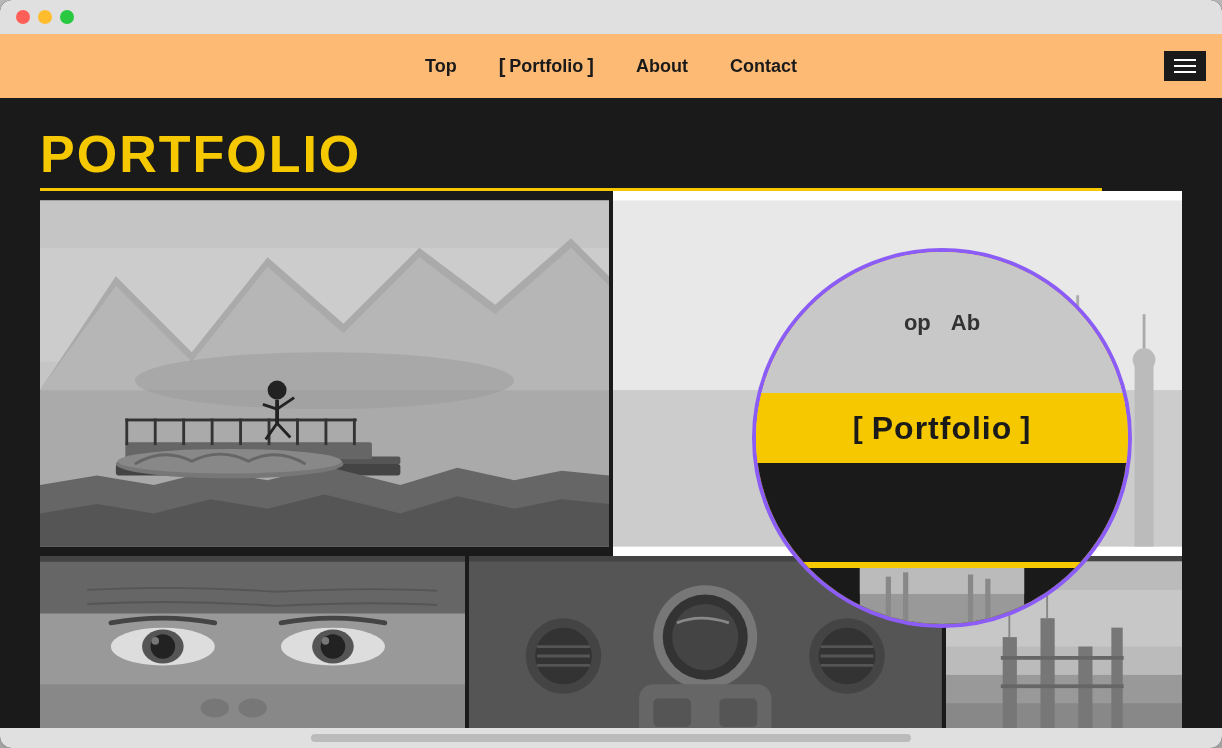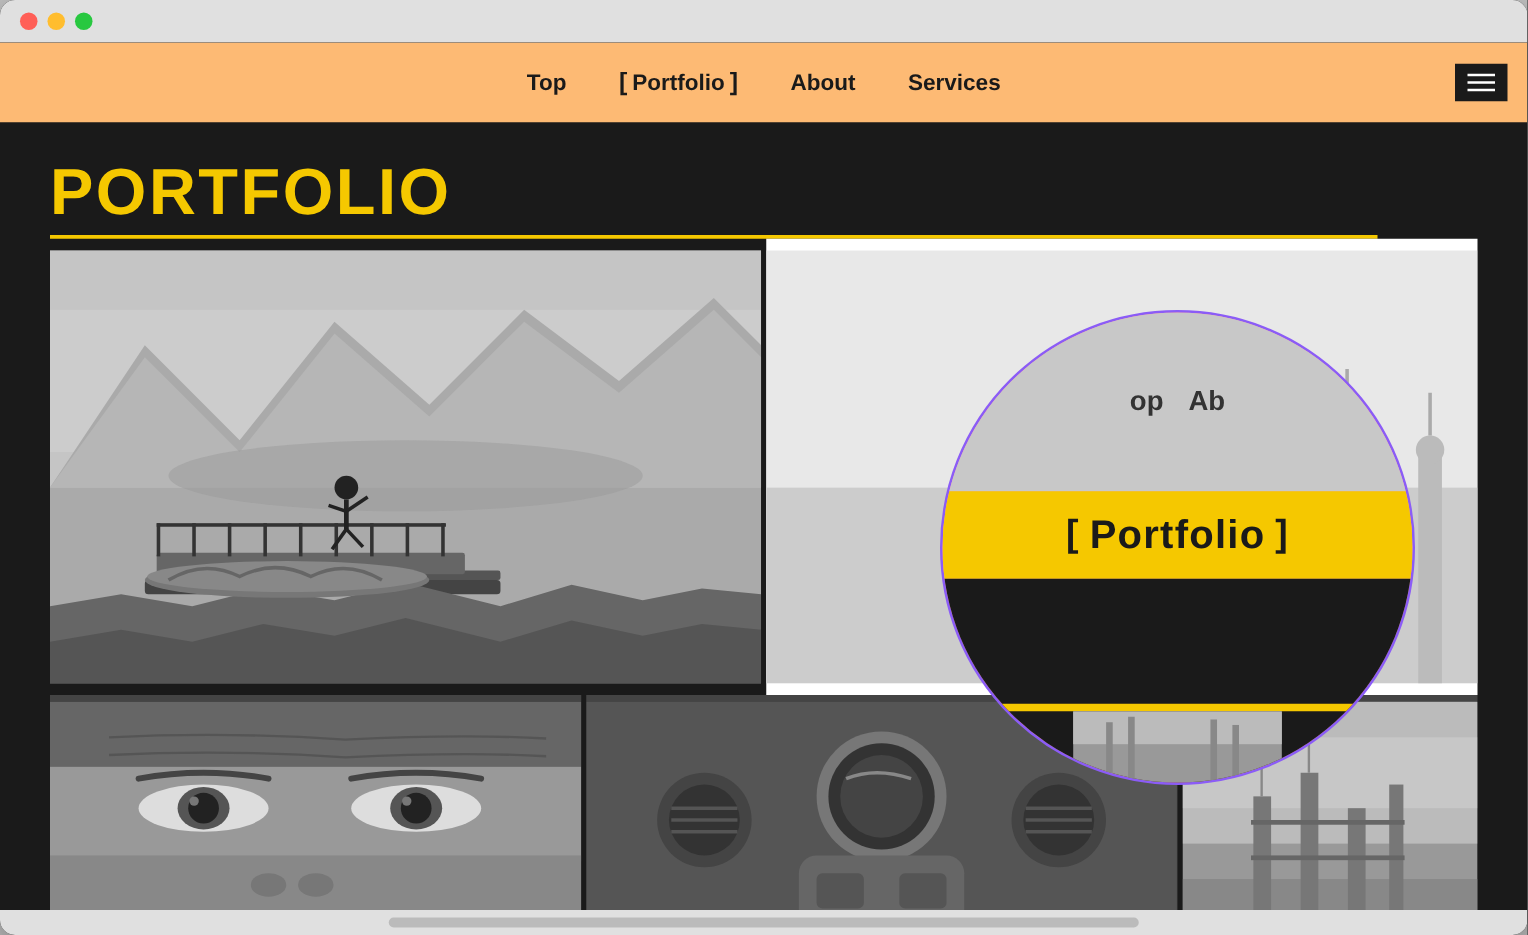--- a/index.html
+++ b/index.html
@@ -132,25 +132,25 @@
       width: 100%;
       height: 100%;
     }
 
     
     .magnifier {
       position: absolute;
       width: 380px;
       height: 380px;
       border-radius: 50%;
-      background: #fca5a5;
+      background: #fde047;
       top: 150px;
       right: 90px;
       overflow: hidden;
-      border: 2px solid #8b5cf6;
+      border: 4px solid #8b5cf6;
       z-index: 10;
     }
 
     .magnifier-inner {
       width: 100%;
       height: 100%;
       position: relative;
       overflow: hidden;
     }
 
@@ -313,21 +313,21 @@
 
     <nav class="navbar">
       <ul class="nav-items">
         <li class="nav-item">Top</li>
         <li class="nav-item active">
           <span class="nav-bracket">[</span>
           <span>Portfolio</span>
           <span class="nav-bracket">]</span>
         </li>
         <li class="nav-item">About</li>
-        <li class="nav-item">Services</li>
+        <li class="nav-item">Contact</li>
       </ul>
       <button class="hamburger-btn">
         <span class="hamburger-line"></span>
         <span class="hamburger-line"></span>
         <span class="hamburger-line"></span>
       </button>
     </nav>
 
     <div class="main-content">
       <h1 class="page-title">PORTFOLIO</h1>

